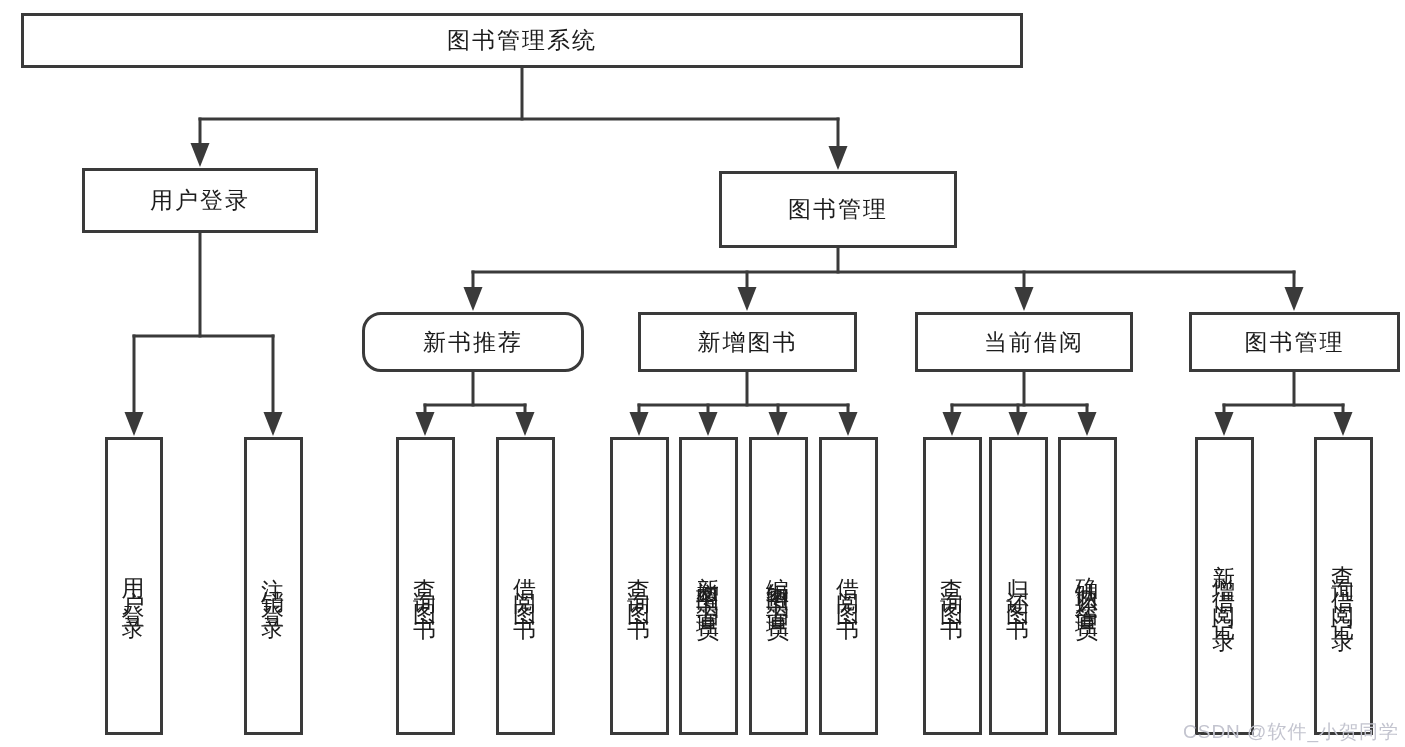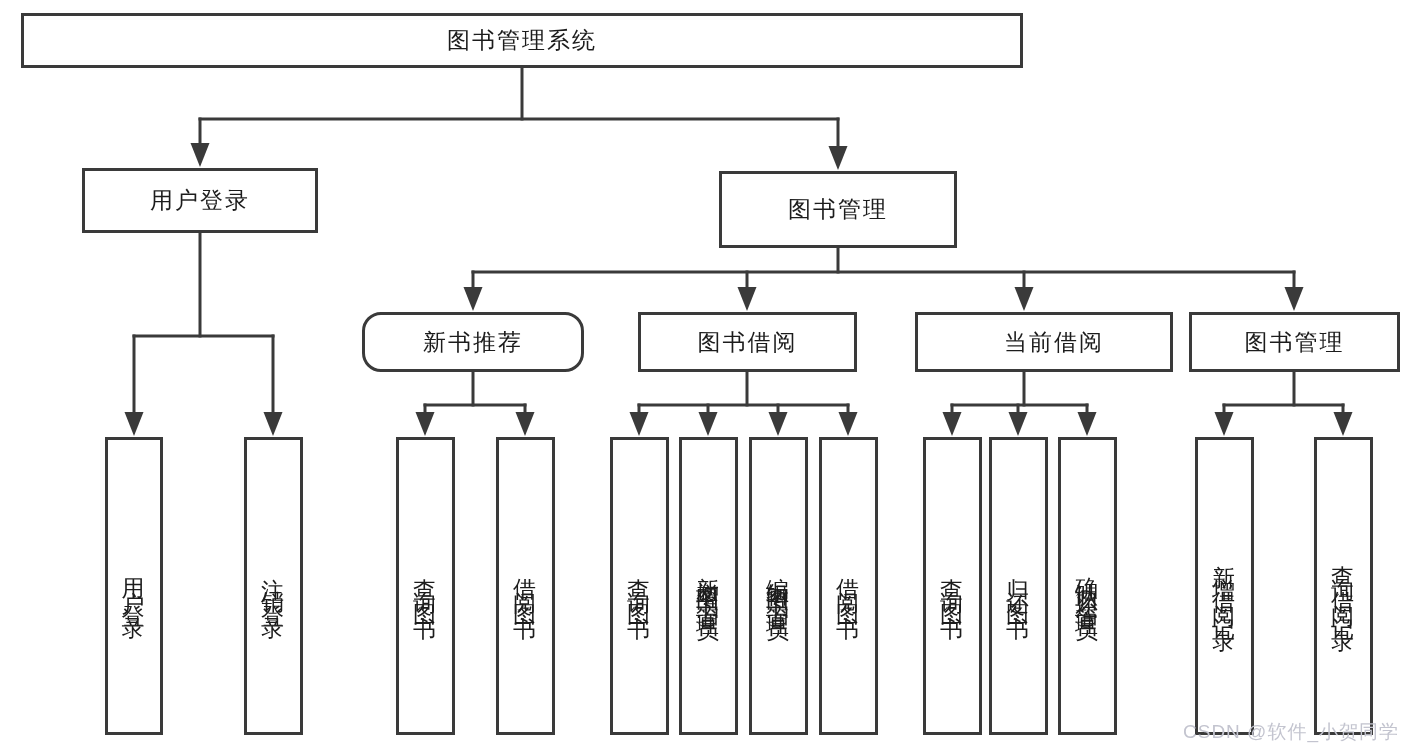--- a/index.html
+++ b/index.html
@@ -83,22 +83,22 @@
       <line x1="1343" y1="405" x2="1343" y2="420" stroke="#3a3a3a" stroke-width="3" stroke-linecap="square"></line>
       <path d="M 1333.5 412 L 1352.5 412 L 1343 436 Z" fill="#3a3a3a"></path>
     </svg>
 
   <div class="node hbox" style="left:21px;top:13px;width:1002px;height:55px;">图书管理系统</div>
 
   <div class="node hbox" style="left:82px;top:168px;width:236px;height:65px;">用户登录</div>
   <div class="node hbox" style="left:719px;top:171px;width:238px;height:77px;">图书管理</div>
 
   <div class="node hbox" style="left:362px;top:312px;width:222px;height:60px;border-radius:19px;">新书推荐</div>
-  <div class="node hbox" style="left:638px;top:312px;width:219px;height:60px;">图书借阅</div>
-  <div class="node hbox" style="left:915px;top:312px;width:258px;height:60px;padding-left:20px;">当前借阅</div>
+  <div class="node hbox" style="left:638px;top:312px;width:219px;height:60px;">新增图书</div>
+  <div class="node hbox" style="left:915px;top:312px;width:218px;height:60px;padding-left:20px;">当前借阅</div>
   <div class="node hbox" style="left:1189px;top:312px;width:211px;height:60px;">图书管理</div>
 
   <div class="node vbox" style="left:105px;top:437px;width:58px;height:298px;">用户登录</div>
   <div class="node vbox" style="left:244px;top:437px;width:59px;height:298px;">注销登录</div>
 
   <div class="node vbox" style="left:396px;top:437px;width:59px;height:298px;">查询图书</div>
   <div class="node vbox" style="left:496px;top:437px;width:59px;height:298px;">借阅图书</div>
 
   <div class="node vbox" style="left:610px;top:437px;width:59px;height:298px;">查询图书</div>
   <div class="node vbox tight" style="left:679px;top:437px;width:59px;height:298px;">新增图书（管理员）</div>

